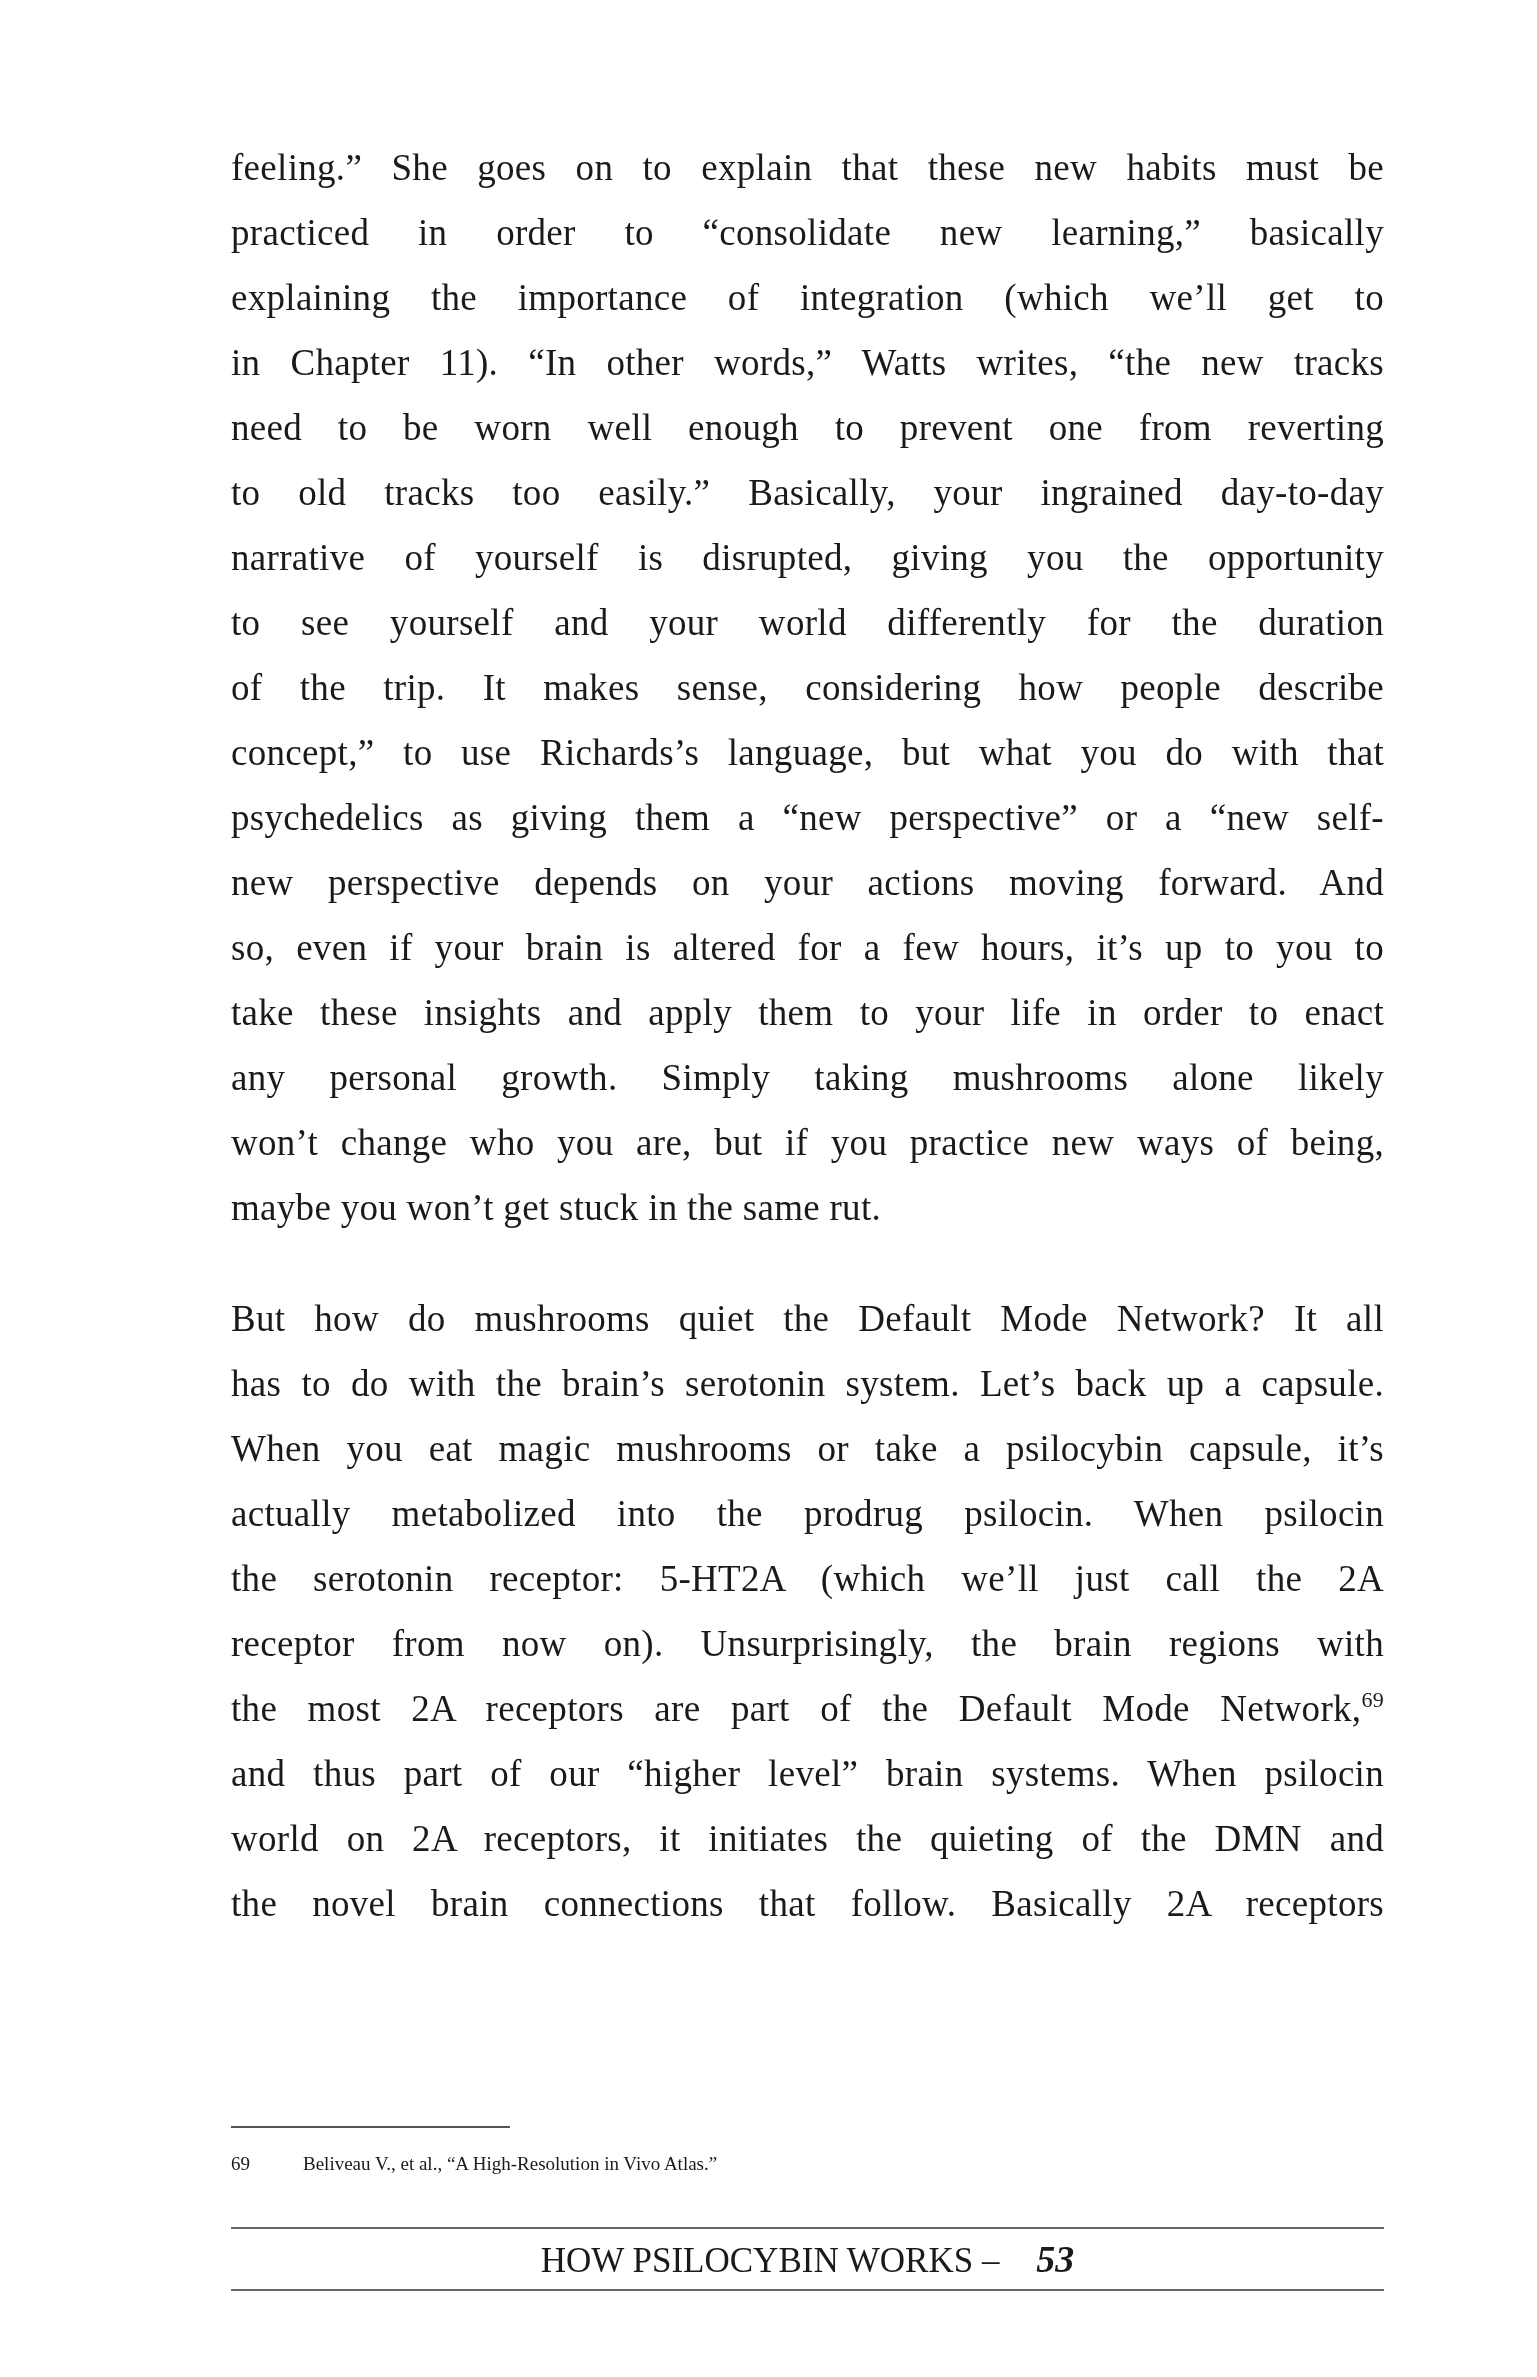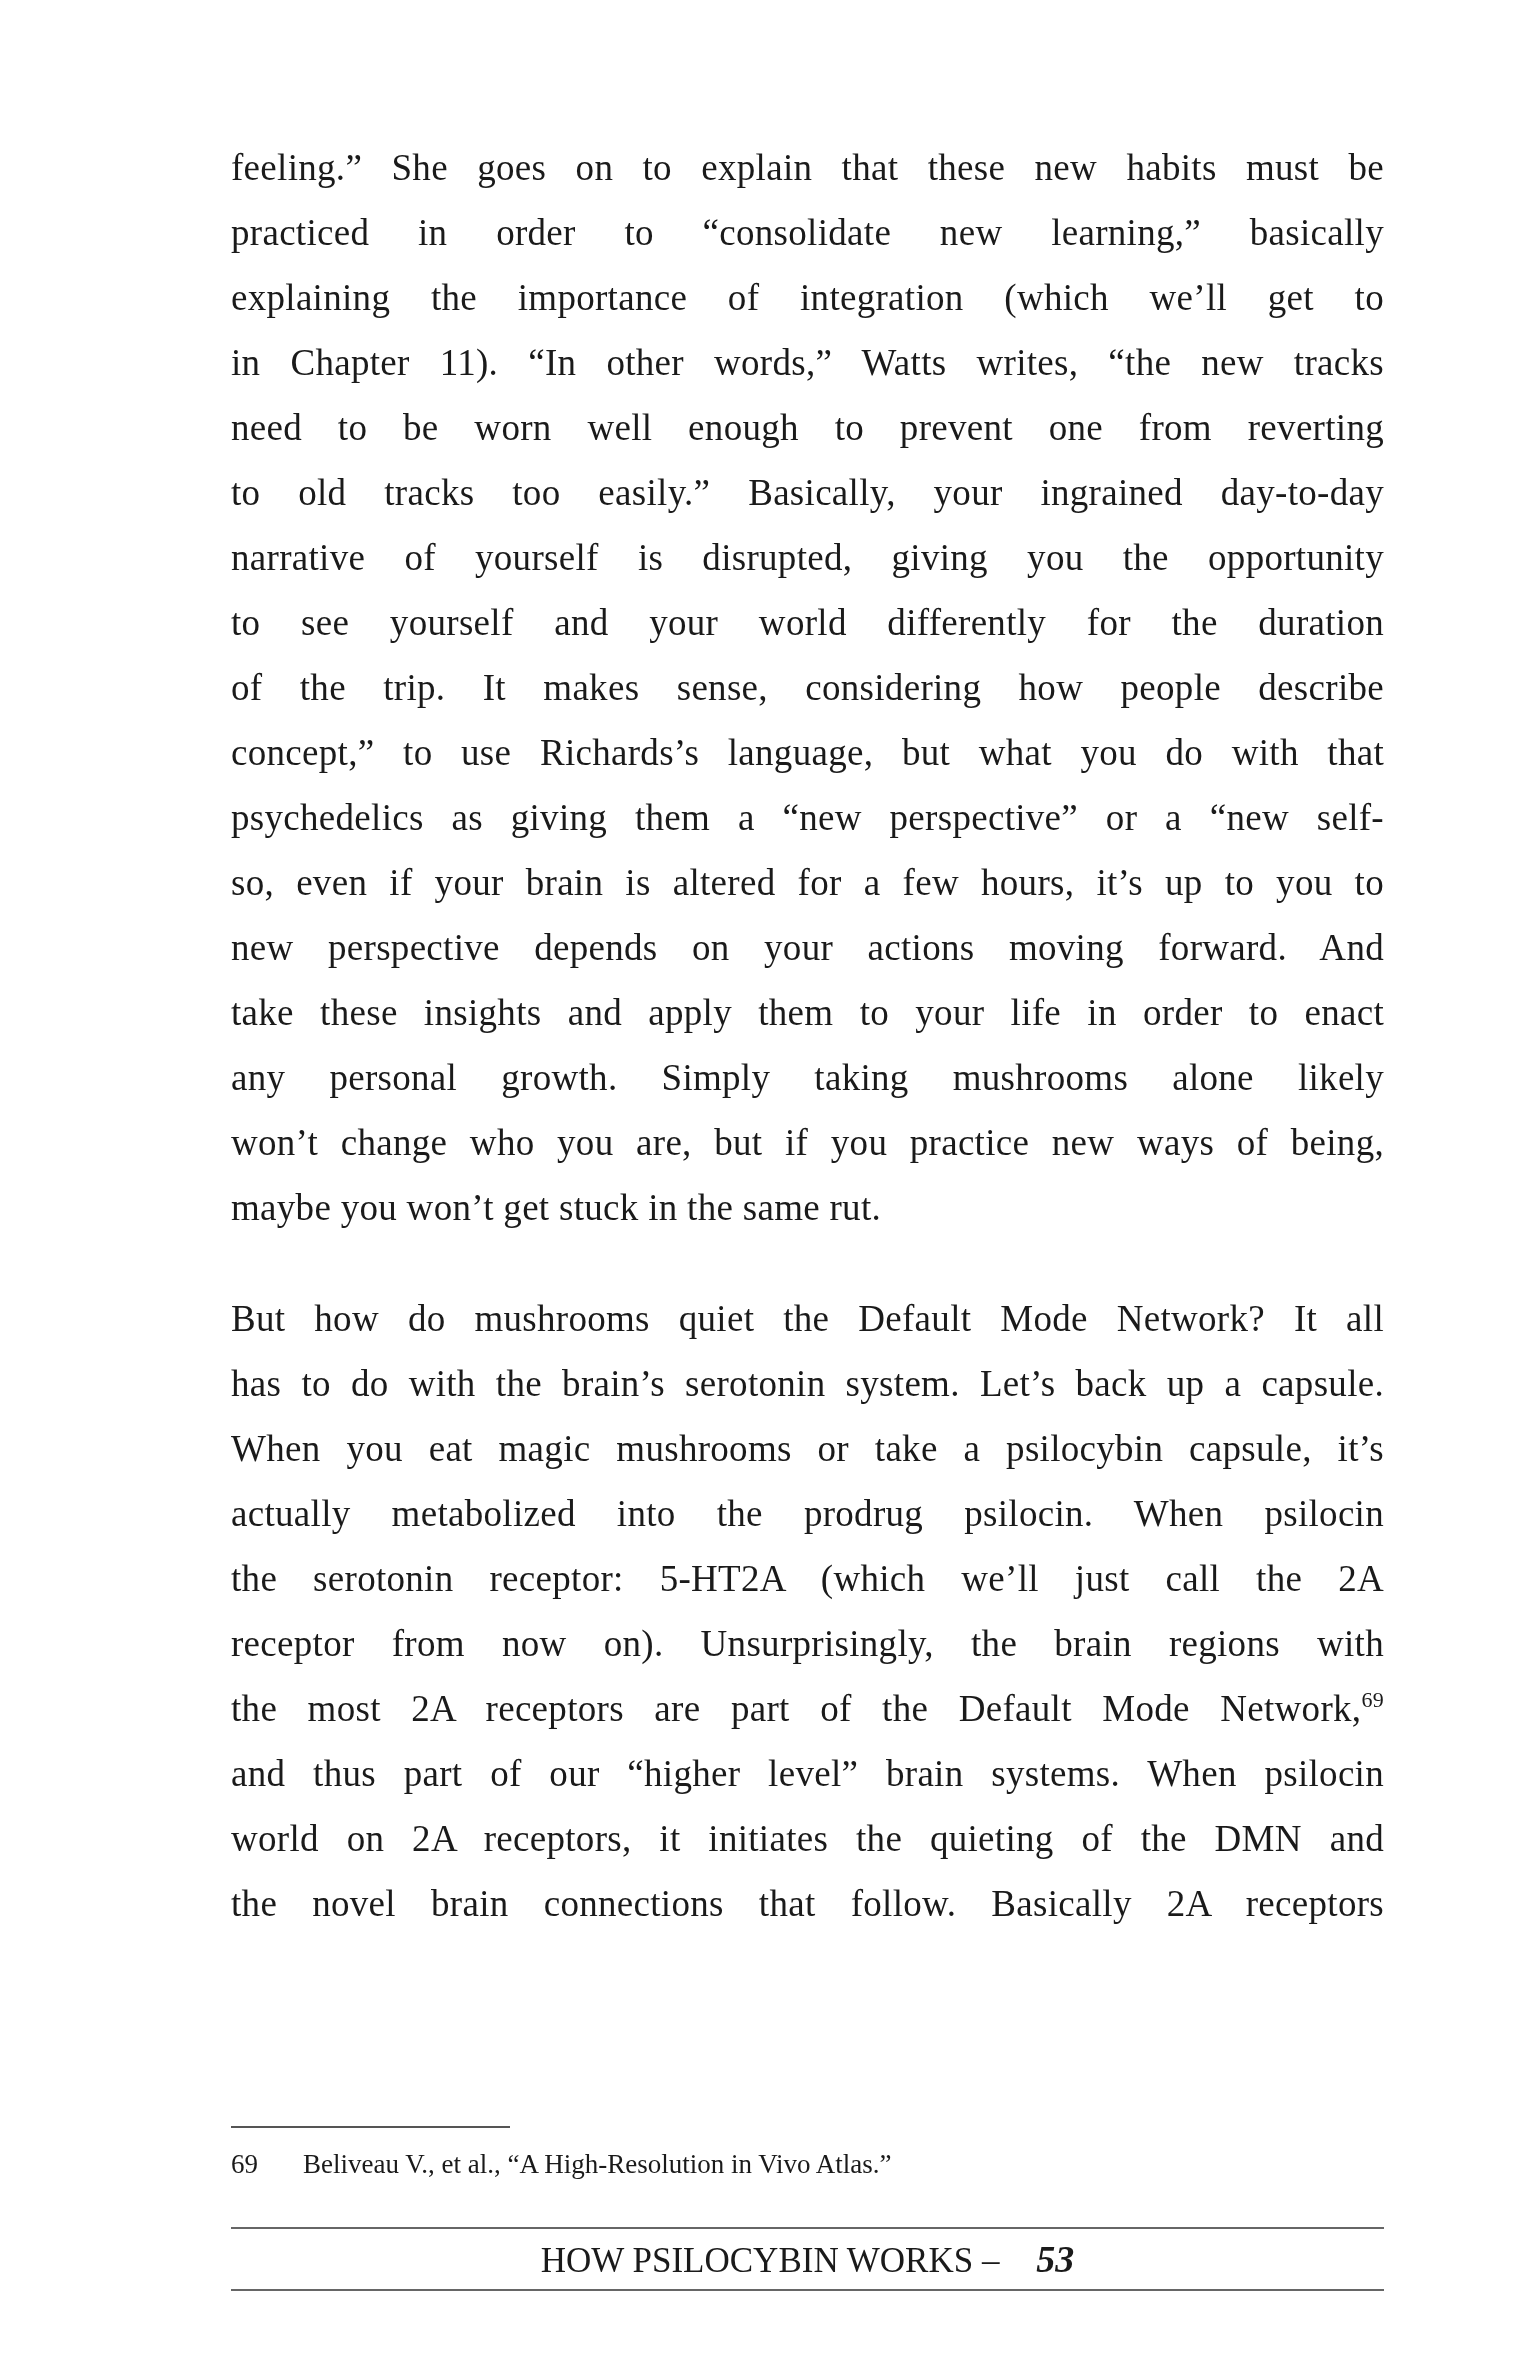--- a/index.html
+++ b/index.html
@@ -52,21 +52,21 @@
       left: 0;
       top: 2126px;
       width: 279px;
       height: 1.9px;
       background: #555555;
     }
     .footnote {
       position: absolute;
       left: 0;
       top: 2145px;
-      font-size: 27px;
+      font-size: 19px;
       line-height: 38px;
       white-space: nowrap;
     }
     .footnote .fn-num {
       display: inline-block;
       width: 72px;
     }
     .footer-rule-top {
       position: absolute;
       left: 0;
@@ -110,22 +110,22 @@
     <span class="line">practiced in order to “consolidate new learning,” basically</span>
     <span class="line">explaining the importance of integration (which we’ll get to</span>
     <span class="line">in Chapter 11). “In other words,” Watts writes, “the new tracks</span>
     <span class="line">need to be worn well enough to prevent one from reverting</span>
     <span class="line">to old tracks too easily.” Basically, your ingrained day-to-day</span>
     <span class="line">narrative of yourself is disrupted, giving you the opportunity</span>
     <span class="line">to see yourself and your world differently for the duration</span>
     <span class="line">of the trip. It makes sense, considering how people describe</span>
     <span class="line">concept,” to use Richards’s language, but what you do with that</span>
     <span class="line">psychedelics as giving them a “new perspective” or a “new self-</span>
+    <span class="line">new perspective depends on your actions moving forward. And</span>
     <span class="line">so, even if your brain is altered for a few hours, it’s up to you to</span>
-    <span class="line">new perspective depends on your actions moving forward. And</span>
     <span class="line">take these insights and apply them to your life in order to enact</span>
     <span class="line">any personal growth. Simply taking mushrooms alone likely</span>
     <span class="line">won’t change who you are, but if you practice new ways of being,</span>
     <span class="line last">maybe you won’t get stuck in the same rut.</span>
   </div>
 
   <div class="body-text para2">
     <span class="line">But how do mushrooms quiet the Default Mode Network? It all</span>
     <span class="line">has to do with the brain’s serotonin system. Let’s back up a capsule.</span>
     <span class="line">When you eat magic mushrooms or take a psilocybin capsule, it’s</span>

